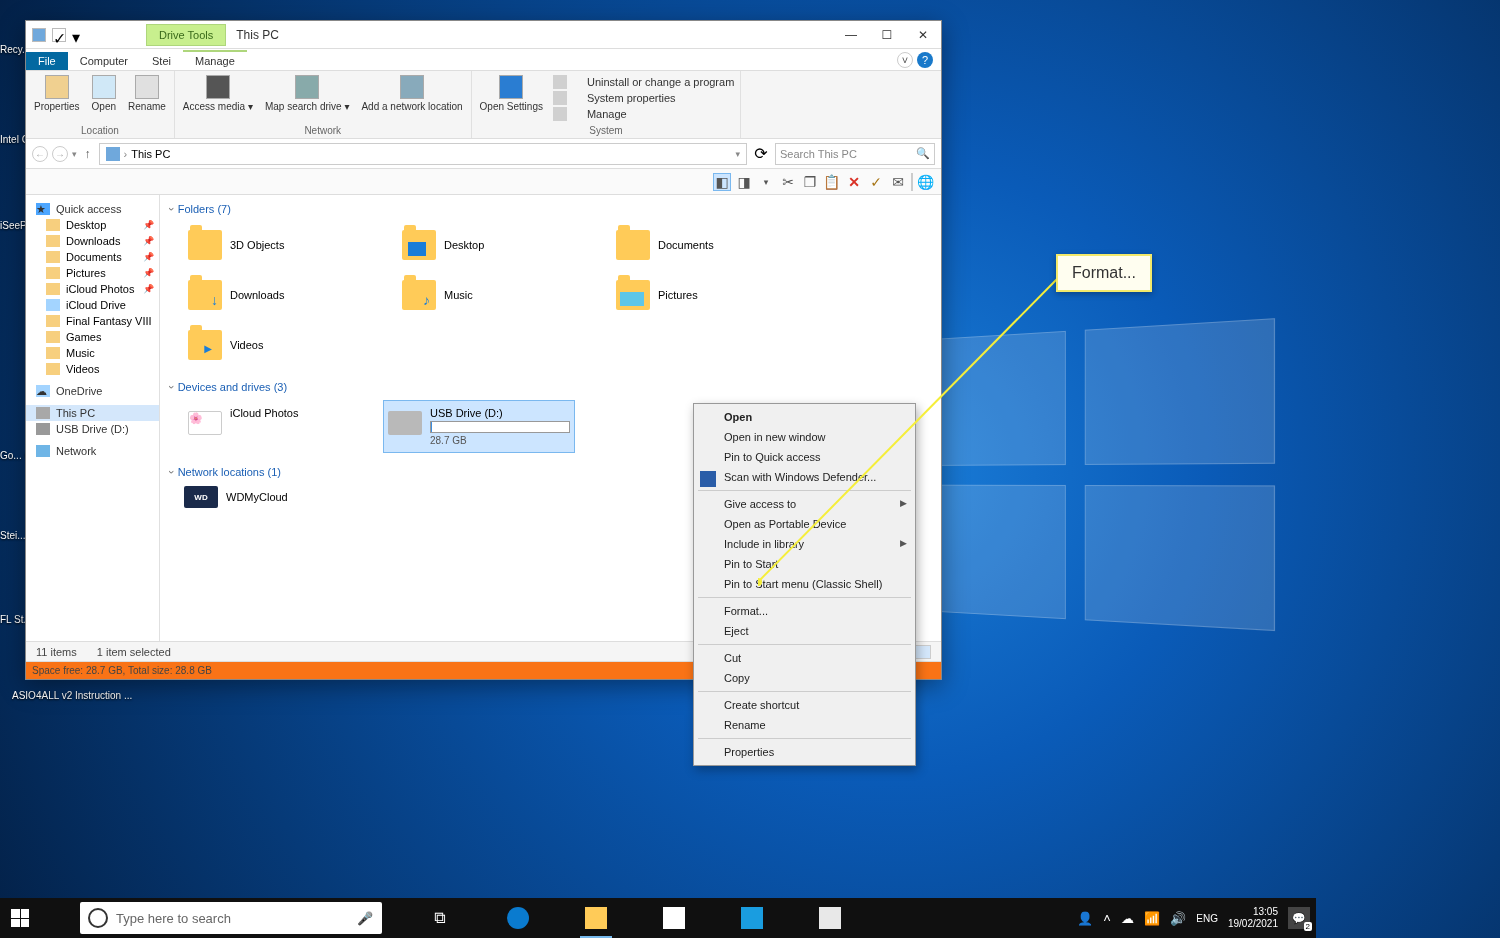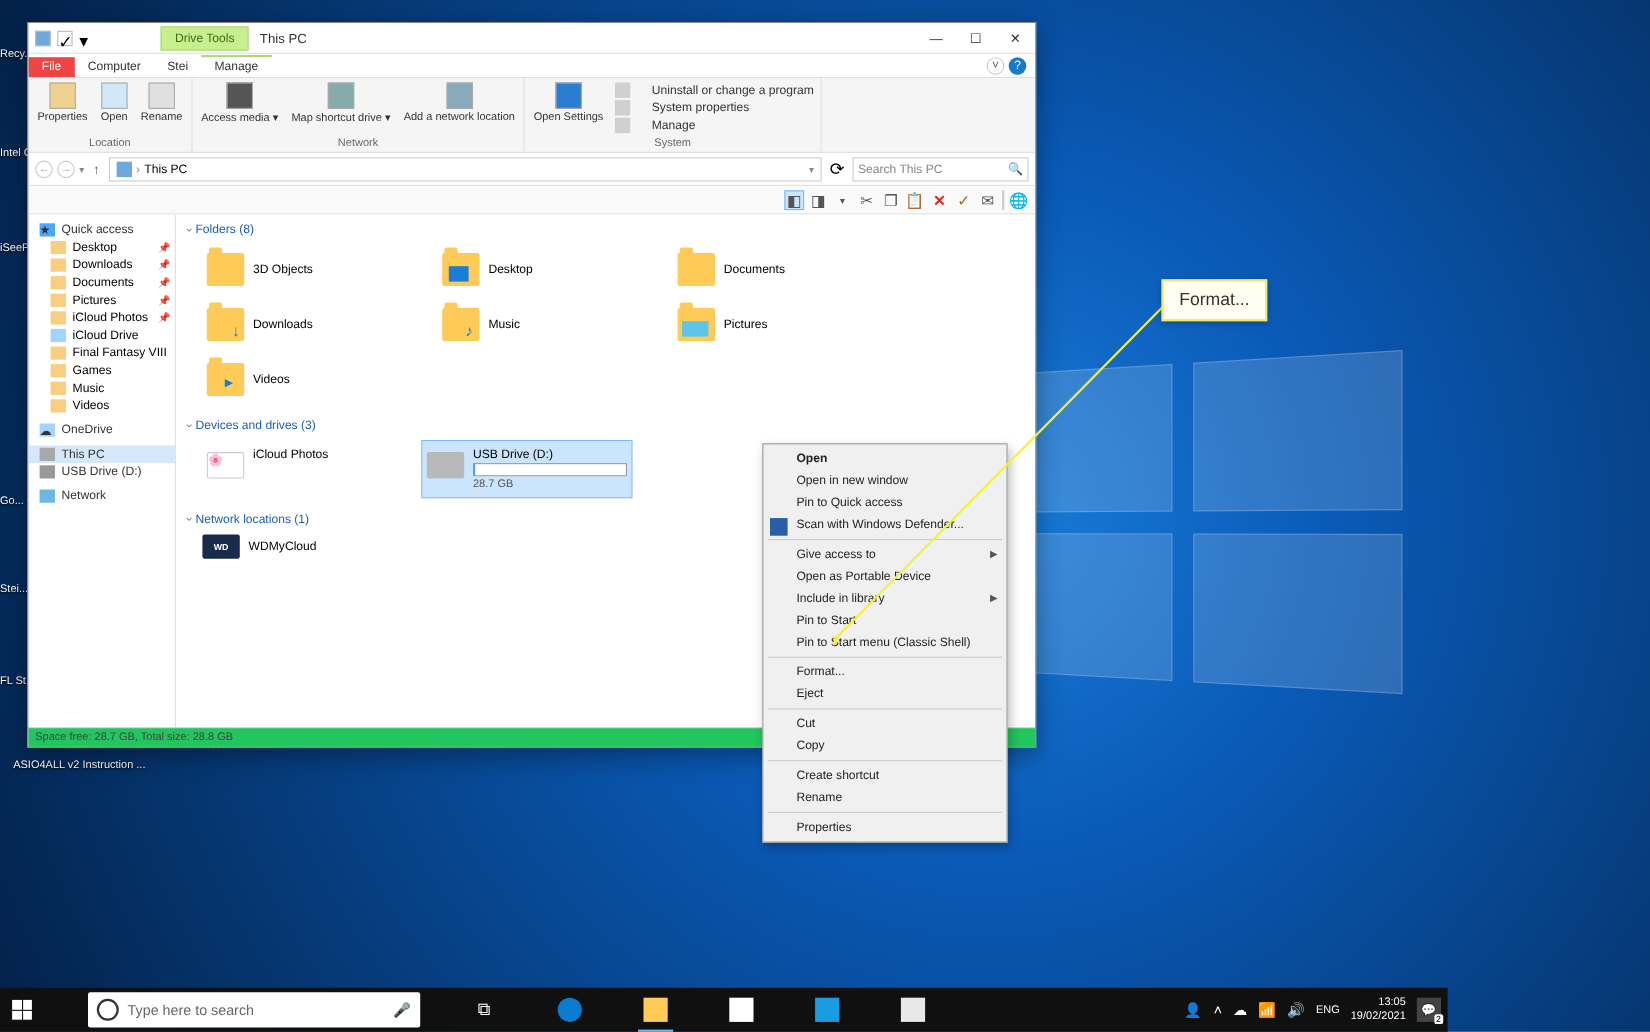--- a/index.html
+++ b/index.html
@@ -22,21 +22,21 @@
 .titlebar .qat { display:flex; gap:6px; align-items:center;}
 .titlebar .qat span{ width:14px; height:14px; border:1px solid #bbb; display:inline-block;}
 .titlebar .dtool { margin-left:60px; padding:4px 12px; background:#c8ef8e; color:#3a6a1a; font-size:11px; border:1px solid #aed67c;}
 .titlebar .ttl { margin-left:10px; font-size:12px; color:#333;}
 .titlebar .winbtns { margin-left:auto; display:flex;}
 .titlebar .winbtns div{ width:36px; height:28px; display:flex; align-items:center; justify-content:center; font-size:12px; color:#333;}
 
 
 .tabsrow { height:22px; background:#fff; display:flex; align-items:flex-end; font-size:11px; border-bottom:1px solid #ddd;}
 .tabsrow .tab { padding:3px 12px; color:#333; cursor:pointer;}
-.tabsrow .tab.file { background:#ef4444; color:#fff;}
+.tabsrow .tab.file { background:#0369a1; color:#fff;}
 .tabsrow .tab.manage { border-top:2px solid #aed67c; }
 .tabsrow .help { margin-left:auto; padding:2px 8px; display:flex; gap:4px;}
 .tabsrow .help span{display:inline-flex;width:16px;height:16px;border-radius:50%;background:#1979ca;color:#fff;align-items:center;justify-content:center;font-size:11px;}
 
 
 .ribbon { height:68px; background:#f5f5f5; border-bottom:1px solid #ddd; display:flex; font-size:10px;}
 .rgrp { border-right:1px solid #e0e0e0; display:flex; flex-direction:column; padding:2px 6px 0;}
 .rgrp .row { display:flex; gap:8px;}
 .ritem { display:flex; flex-direction:column; align-items:center; gap:2px; padding:2px 2px; cursor:pointer; color:#333;}
 .ritem .rico{width:24px;height:24px;background:#d0d0d0;border:1px solid #aaa;}
@@ -98,21 +98,21 @@
 .drive-info .bar{width:100%;height:12px;border:1px solid #999;background:#fff;margin:2px 0;}
 .drive-info .bar .fill{height:100%;background:#3c8ee0;}
 .drive-info .sub{font-size:10px;color:#555;}
 
 .net-grid{display:flex;padding:4px 20px;}
 .net-item{display:flex;gap:8px;align-items:center;font-size:11px;}
 .nico{width:34px;height:22px;background:#1a2a4a;color:#fff;display:flex;align-items:center;justify-content:center;font-size:8px;font-weight:bold;border-radius:2px;}
 
 
 .statusbar{height:20px;border-top:1px solid #ddd;background:#f5f5f5;font-size:11px;color:#444;display:flex;align-items:center;padding:0 10px;gap:20px;}
-.statusbar2{height:18px;border-top:1px solid #ddd;background:#22c55e;font-size:10px;color:#444;display:flex;align-items:center;padding:0 6px;}
+.statusbar2{height:18px;border-top:1px solid #ddd;background:#f97316;font-size:10px;color:#444;display:flex;align-items:center;padding:0 6px;}
 .statusbar .viewbtns{margin-left:auto;display:flex;gap:2px;}
 .statusbar .viewbtns span{width:18px;height:14px;border:1px solid #ccc;}
 
 
 .ctxmenu{position:absolute;left:693px;top:403px;width:223px;background:#f0f0f0;border:1px solid #999;box-shadow:2px 4px 10px rgba(0,0,0,0.3);font-size:11px;padding:3px 0;}
 .ctxmenu .ci{padding:4px 10px 4px 30px;cursor:pointer;position:relative;color:#222;}
 .ctxmenu .ci.bold{font-weight:bold;}
 .ctxmenu .sep{height:1px;background:#ccc;margin:3px 4px;}
 .ctxmenu .ci .arrow{position:absolute;right:8px;color:#555;font-size:9px;}
 .ctxmenu .ci .cico{position:absolute;left:6px;width:16px;height:16px;}
@@ -210,21 +210,21 @@
       <div class="glabel">Location</div>
     </div>
     <div class="rgrp">
       <div class="row">
         <div class="ritem">
             <div class="rico" style="background:#555"></div>
             <span>Access media ▾</span>
           </div>
         <div class="ritem">
             <div class="rico" style="background:#8aa"></div>
-            <span>Map shortcut drive ▾</span>
+            <span>Map search drive ▾</span>
           </div>
         <div class="ritem">
             <div class="rico" style="background:#8ab"></div>
             <span>Add a network location</span>
           </div>
       </div>
       <div class="glabel">Network</div>
     </div>
     <div class="rgrp">
       <div class="row">
@@ -355,21 +355,21 @@
       </div>
       <div class="section">
         <div class="item root">
             <span class="ico net"></span>
             <span>Network</span>
           </div>
       </div>
     </div>
 
     <div class="content">
-      <div class="group-head"><span class="caret">›</span><span>Folders (8)</span></div>
+      <div class="group-head"><span class="caret">›</span><span>Folders (7)</span></div>
       <div class="folders-grid">
         <div class="folder-item">
             <div class="fico"></div>
             <span>3D Objects</span>
           </div>
         <div class="folder-item">
             <div class="fico desk"></div>
             <span>Desktop</span>
           </div>
         <div class="folder-item">
@@ -417,20 +417,28 @@
       <div class="group-head"><span class="caret">›</span><span>Network locations (1)</span></div>
       <div class="net-grid">
         <div class="net-item">
           <div class="nico">WD</div>
           <span>WDMyCloud</span>
         </div>
       </div>
     </div>
   </div>
 
+  <div class="statusbar">
+    <span>11 items</span>
+    <span>1 item selected</span>
+    <div class="viewbtns">
+      <span></span>
+      <span style="background:#d4e7fb"></span>
+    </div>
+  </div>
   <div class="statusbar2">
     <span>Space free: 28.7 GB, Total size: 28.8 GB</span>
   </div>
 </div>
 
 <div class="ctxmenu">
   <div class="ci bold">Open</div>
   <div class="ci">Open in new window</div>
   <div class="ci">Pin to Quick access</div>
   <div class="ci"><span class="cico shield"></span><span>Scan with Windows Defender...</span></div>

